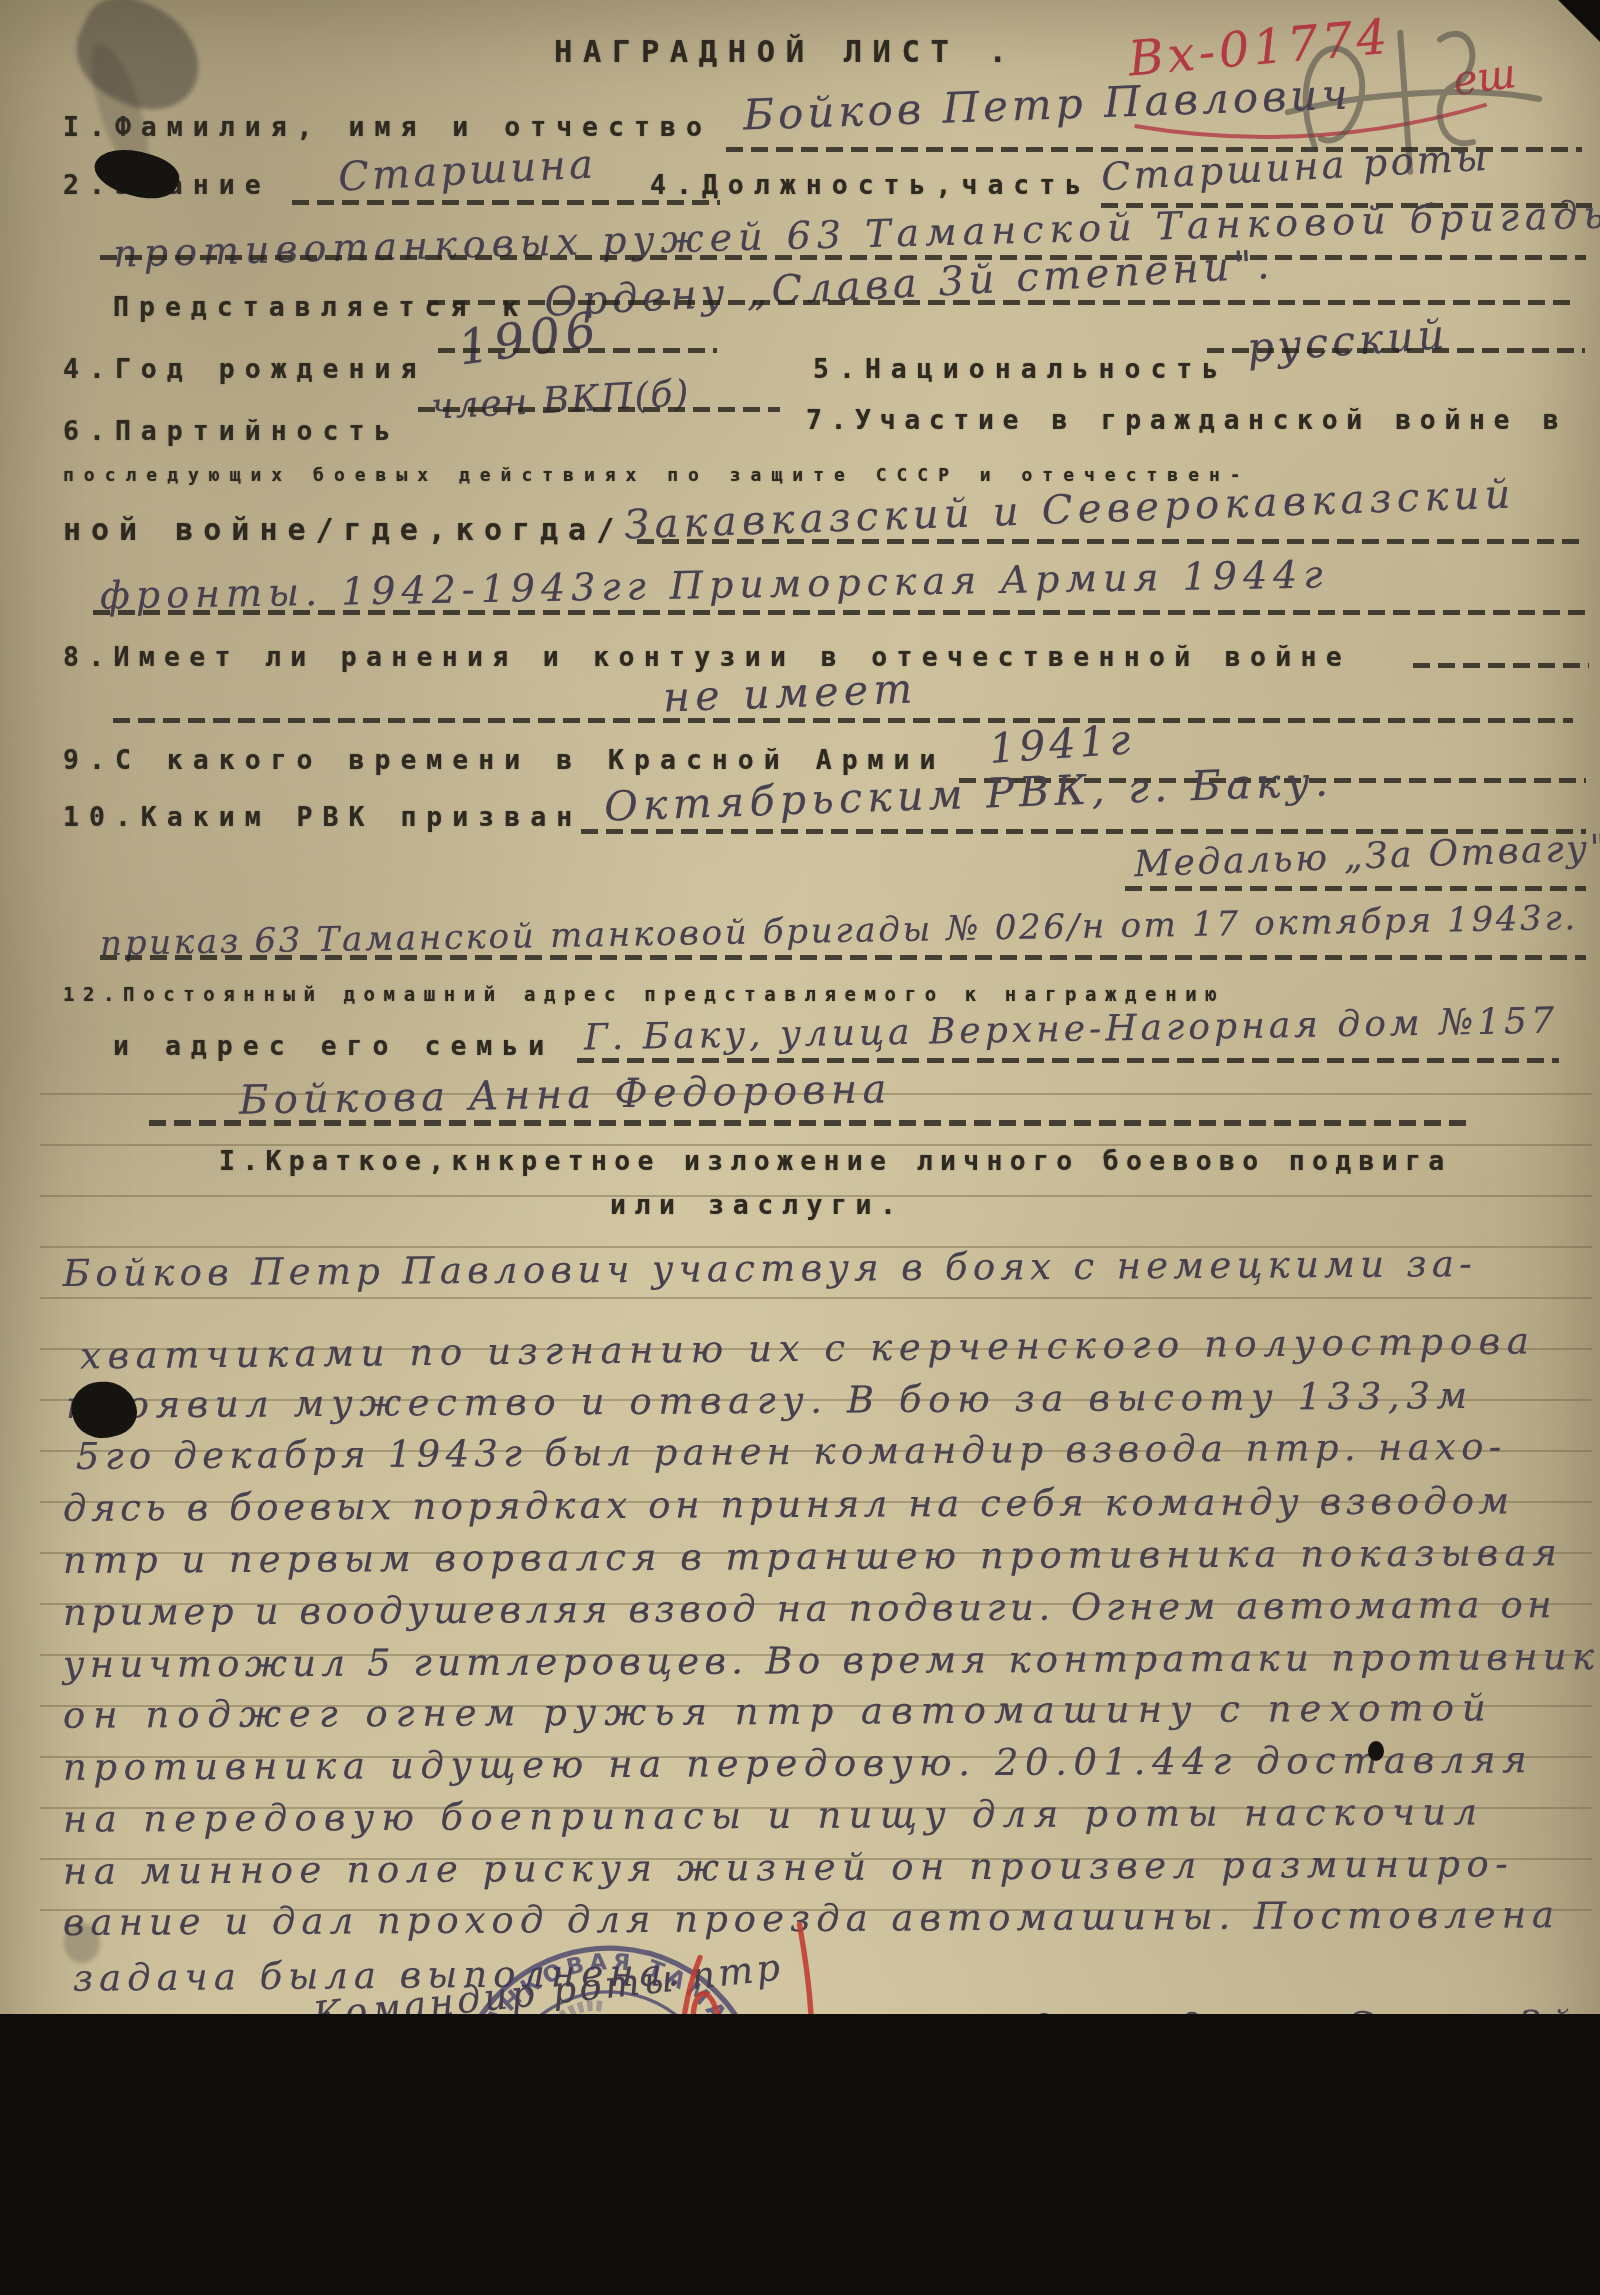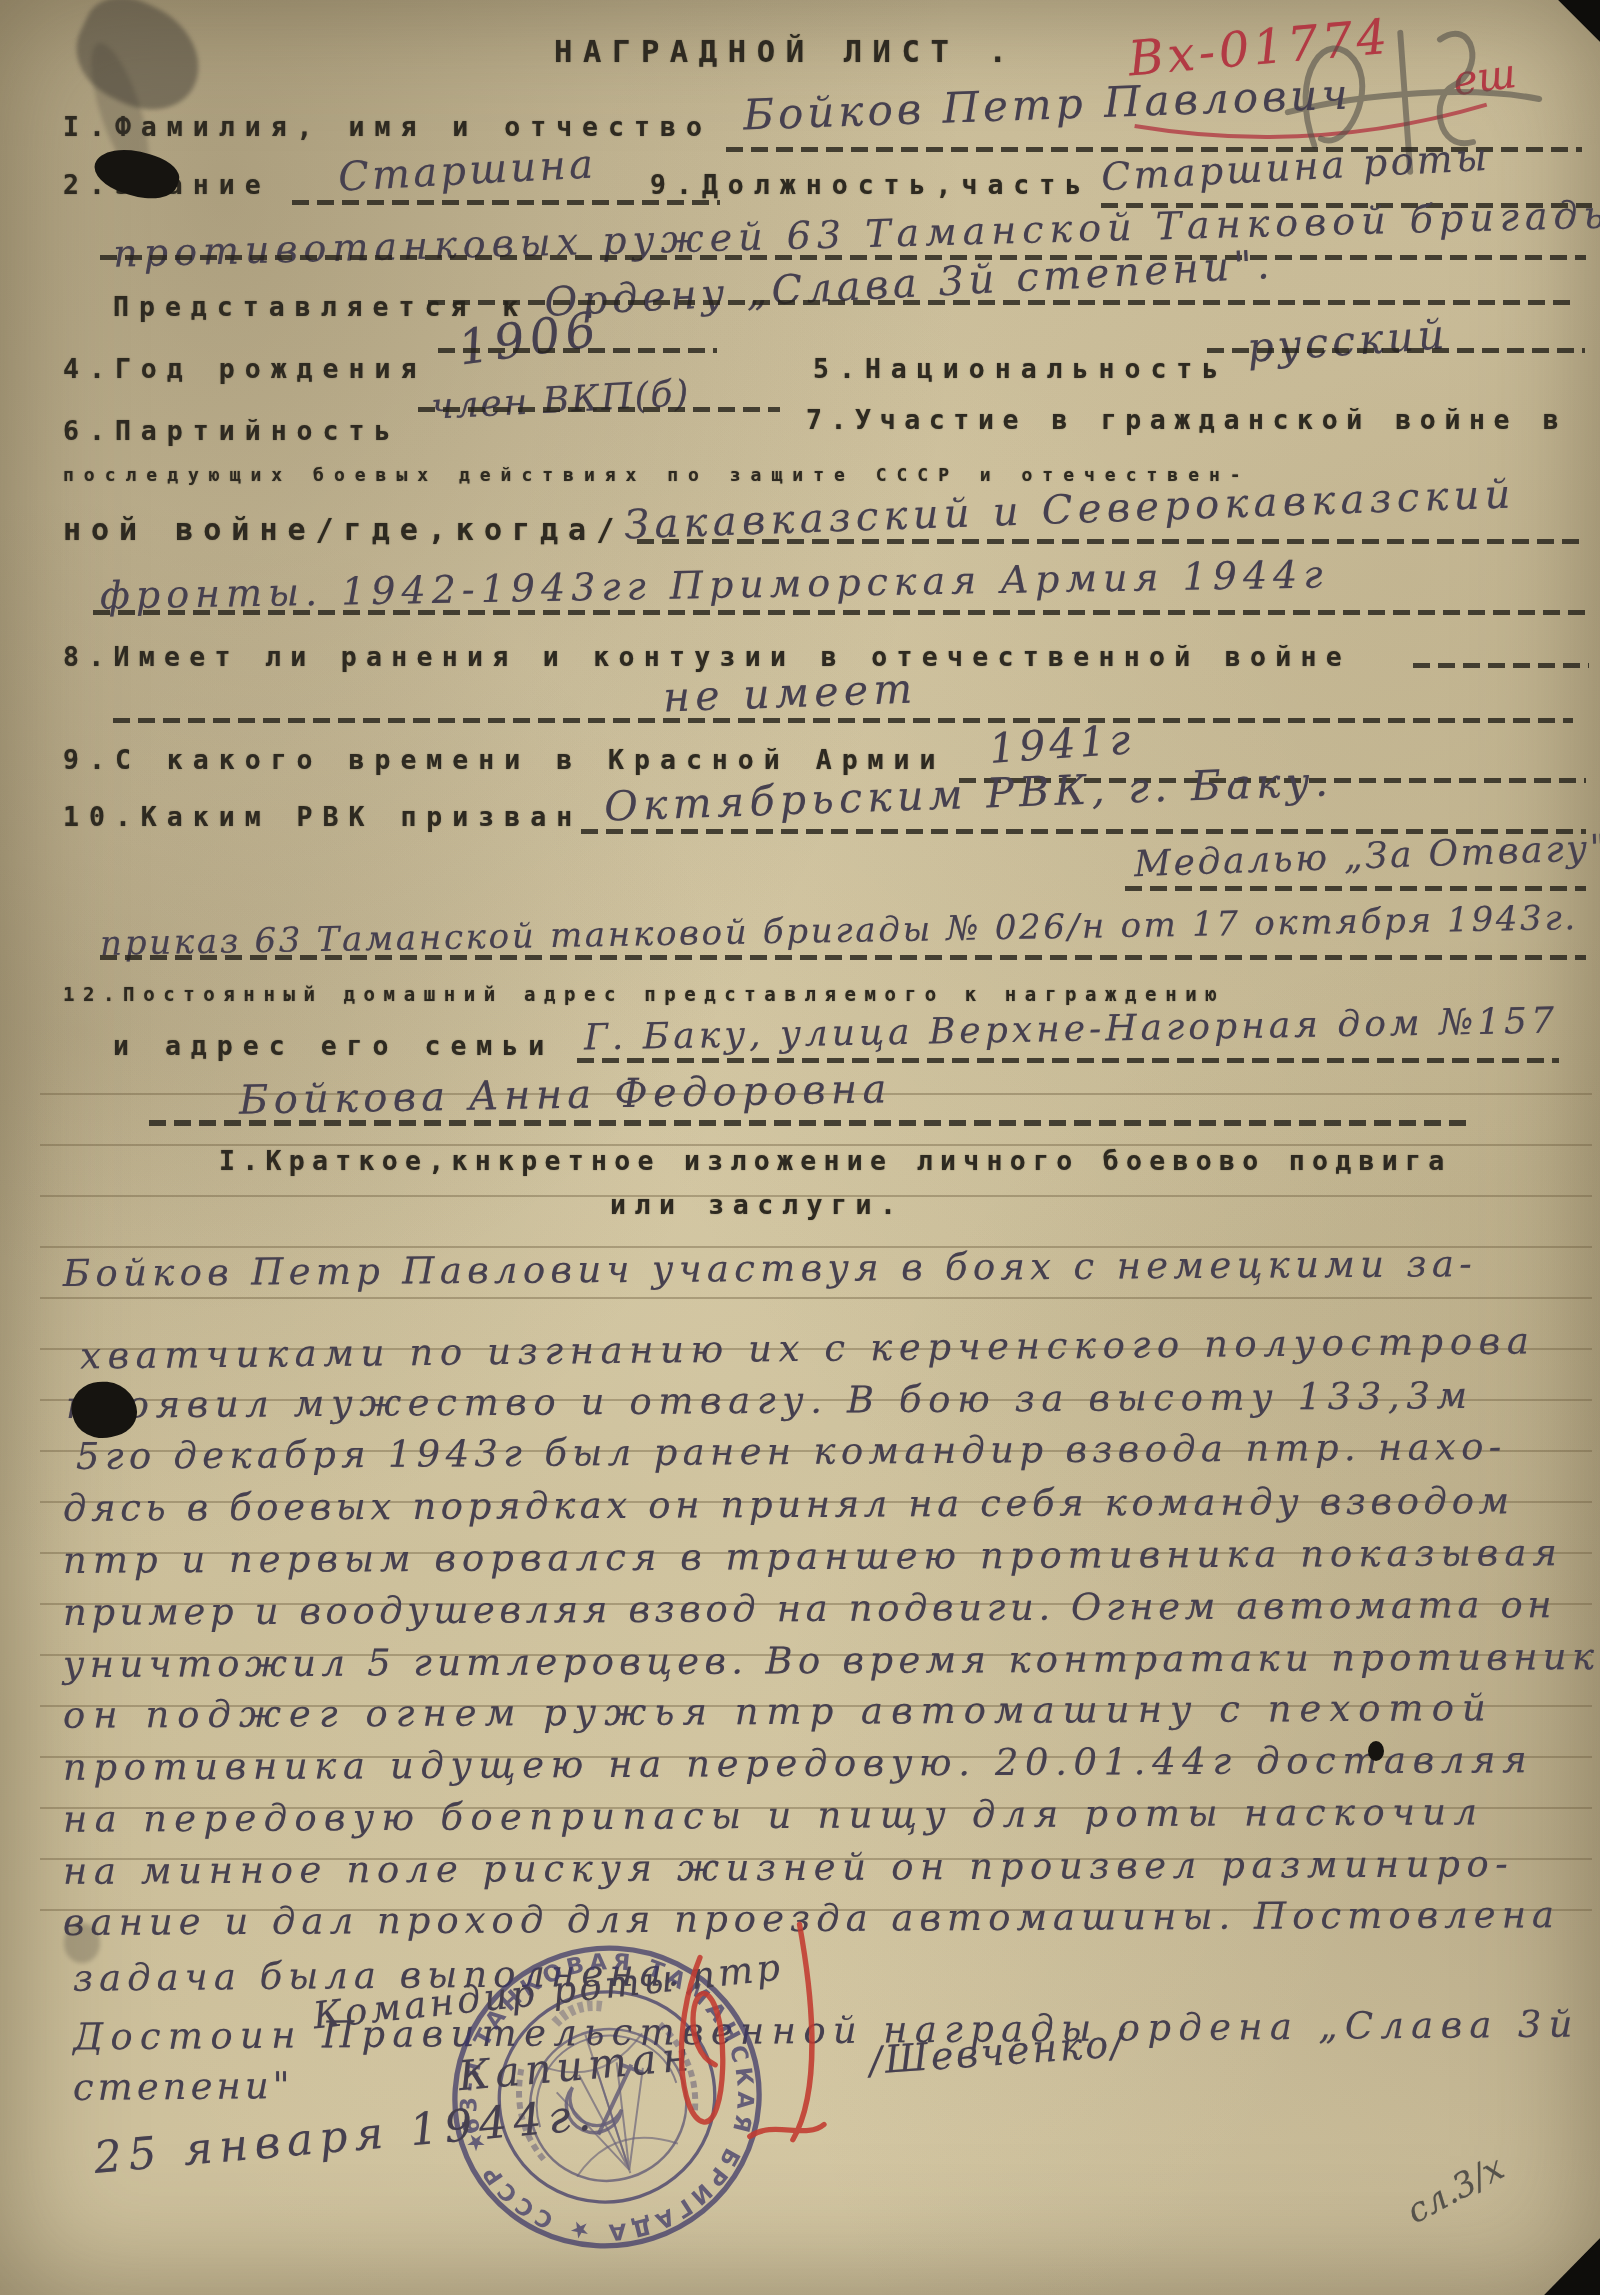--- a/index.html
+++ b/index.html
@@ -1,16 +1,16 @@
 <!DOCTYPE html>
 <html style="font-size:10.6px"><head>
 <meta charset="utf-8">
 <style>
   html,body{margin:0;padding:0;background:#0e0d0b;}
-  .page{position:relative;width:1600px;height:2295px;background:#0e0d0b;overflow:hidden;
+  .page{position:relative;width:1600px;height:2014px;background:#0e0d0b;overflow:hidden;
         font-family:"DejaVu Sans Mono", monospace;}
   .paper{position:absolute;left:0;top:0;width:1600px;height:2295px;
     clip-path:polygon(0 0,1558px 0,1600px 42px,1600px 2238px,1544px 2295px,0 2295px);
     background:
       radial-gradient(ellipse at 14% 8%, rgba(80,66,42,.28), transparent 38%),
       radial-gradient(ellipse at 88% 25%, rgba(118,102,68,.16), transparent 45%),
       radial-gradient(ellipse at 45% 60%, rgba(255,247,216,.14), transparent 60%),
       radial-gradient(ellipse at 5% 45%, rgba(92,77,50,.20), transparent 30%),
       radial-gradient(ellipse at 95% 80%, rgba(95,80,52,.18), transparent 35%),
       linear-gradient(160deg,#cdc09c,#d4c7a3 30%,#c9bc97 60%,#d6c9a5);
@@ -51,21 +51,21 @@
     </g>
   </svg>
 
   <div class="typed" style="left:63px;top:111px;font-size:26.5px;letter-spacing:10px;">I.Фамилия, имя и отчество</div>
   <div class="hand" style="left:743px;top:80px;font-size:42px;letter-spacing:4px;transform:rotate(-2deg);">Бойков Петр Павлович</div>
   <div class="ul" style="left:726px;top:147px;width:856px;"></div>
 
   <div class="typed" style="left:63px;top:169px;font-size:26.5px;letter-spacing:10px;">2.Звание</div>
   <div class="hand" style="left:338px;top:147px;font-size:40px;letter-spacing:3.3px;transform:rotate(-3deg);">Старшина</div>
   <div class="ul" style="left:292px;top:200px;width:428px;"></div>
-  <div class="typed" style="left:650px;top:169px;font-size:26.5px;letter-spacing:10px;">9.Должность,часть</div>
+  <div class="typed" style="left:650px;top:169px;font-size:26.5px;letter-spacing:10px;">4.Должность,часть</div>
   <div class="hand" style="left:1101px;top:145px;font-size:38px;letter-spacing:3.3px;transform:rotate(-3deg);">Старшина роты</div>
   <div class="ul" style="left:1101px;top:203px;width:491px;"></div>
   <div class="hand" style="left:113px;top:212px;font-size:38px;letter-spacing:6px;transform:rotate(-1.5deg);">противотанковых ружей 63 Таманской Танковой бригады</div>
   <div class="ul" style="left:100px;top:255px;width:1486px;"></div>
 
   <div class="typed" style="left:113px;top:291px;font-size:26.5px;letter-spacing:10px;">Представляется к</div>
   <div class="hand" style="left:544px;top:260px;font-size:40px;letter-spacing:4.6px;transform:rotate(-3deg);">Ордену „Слава 3й степени".</div>
   <div class="ul" style="left:428px;top:300px;width:1148px;"></div>
 
   <div class="typed" style="left:63px;top:353px;font-size:26.5px;letter-spacing:10px;">4.Год рождения</div>

